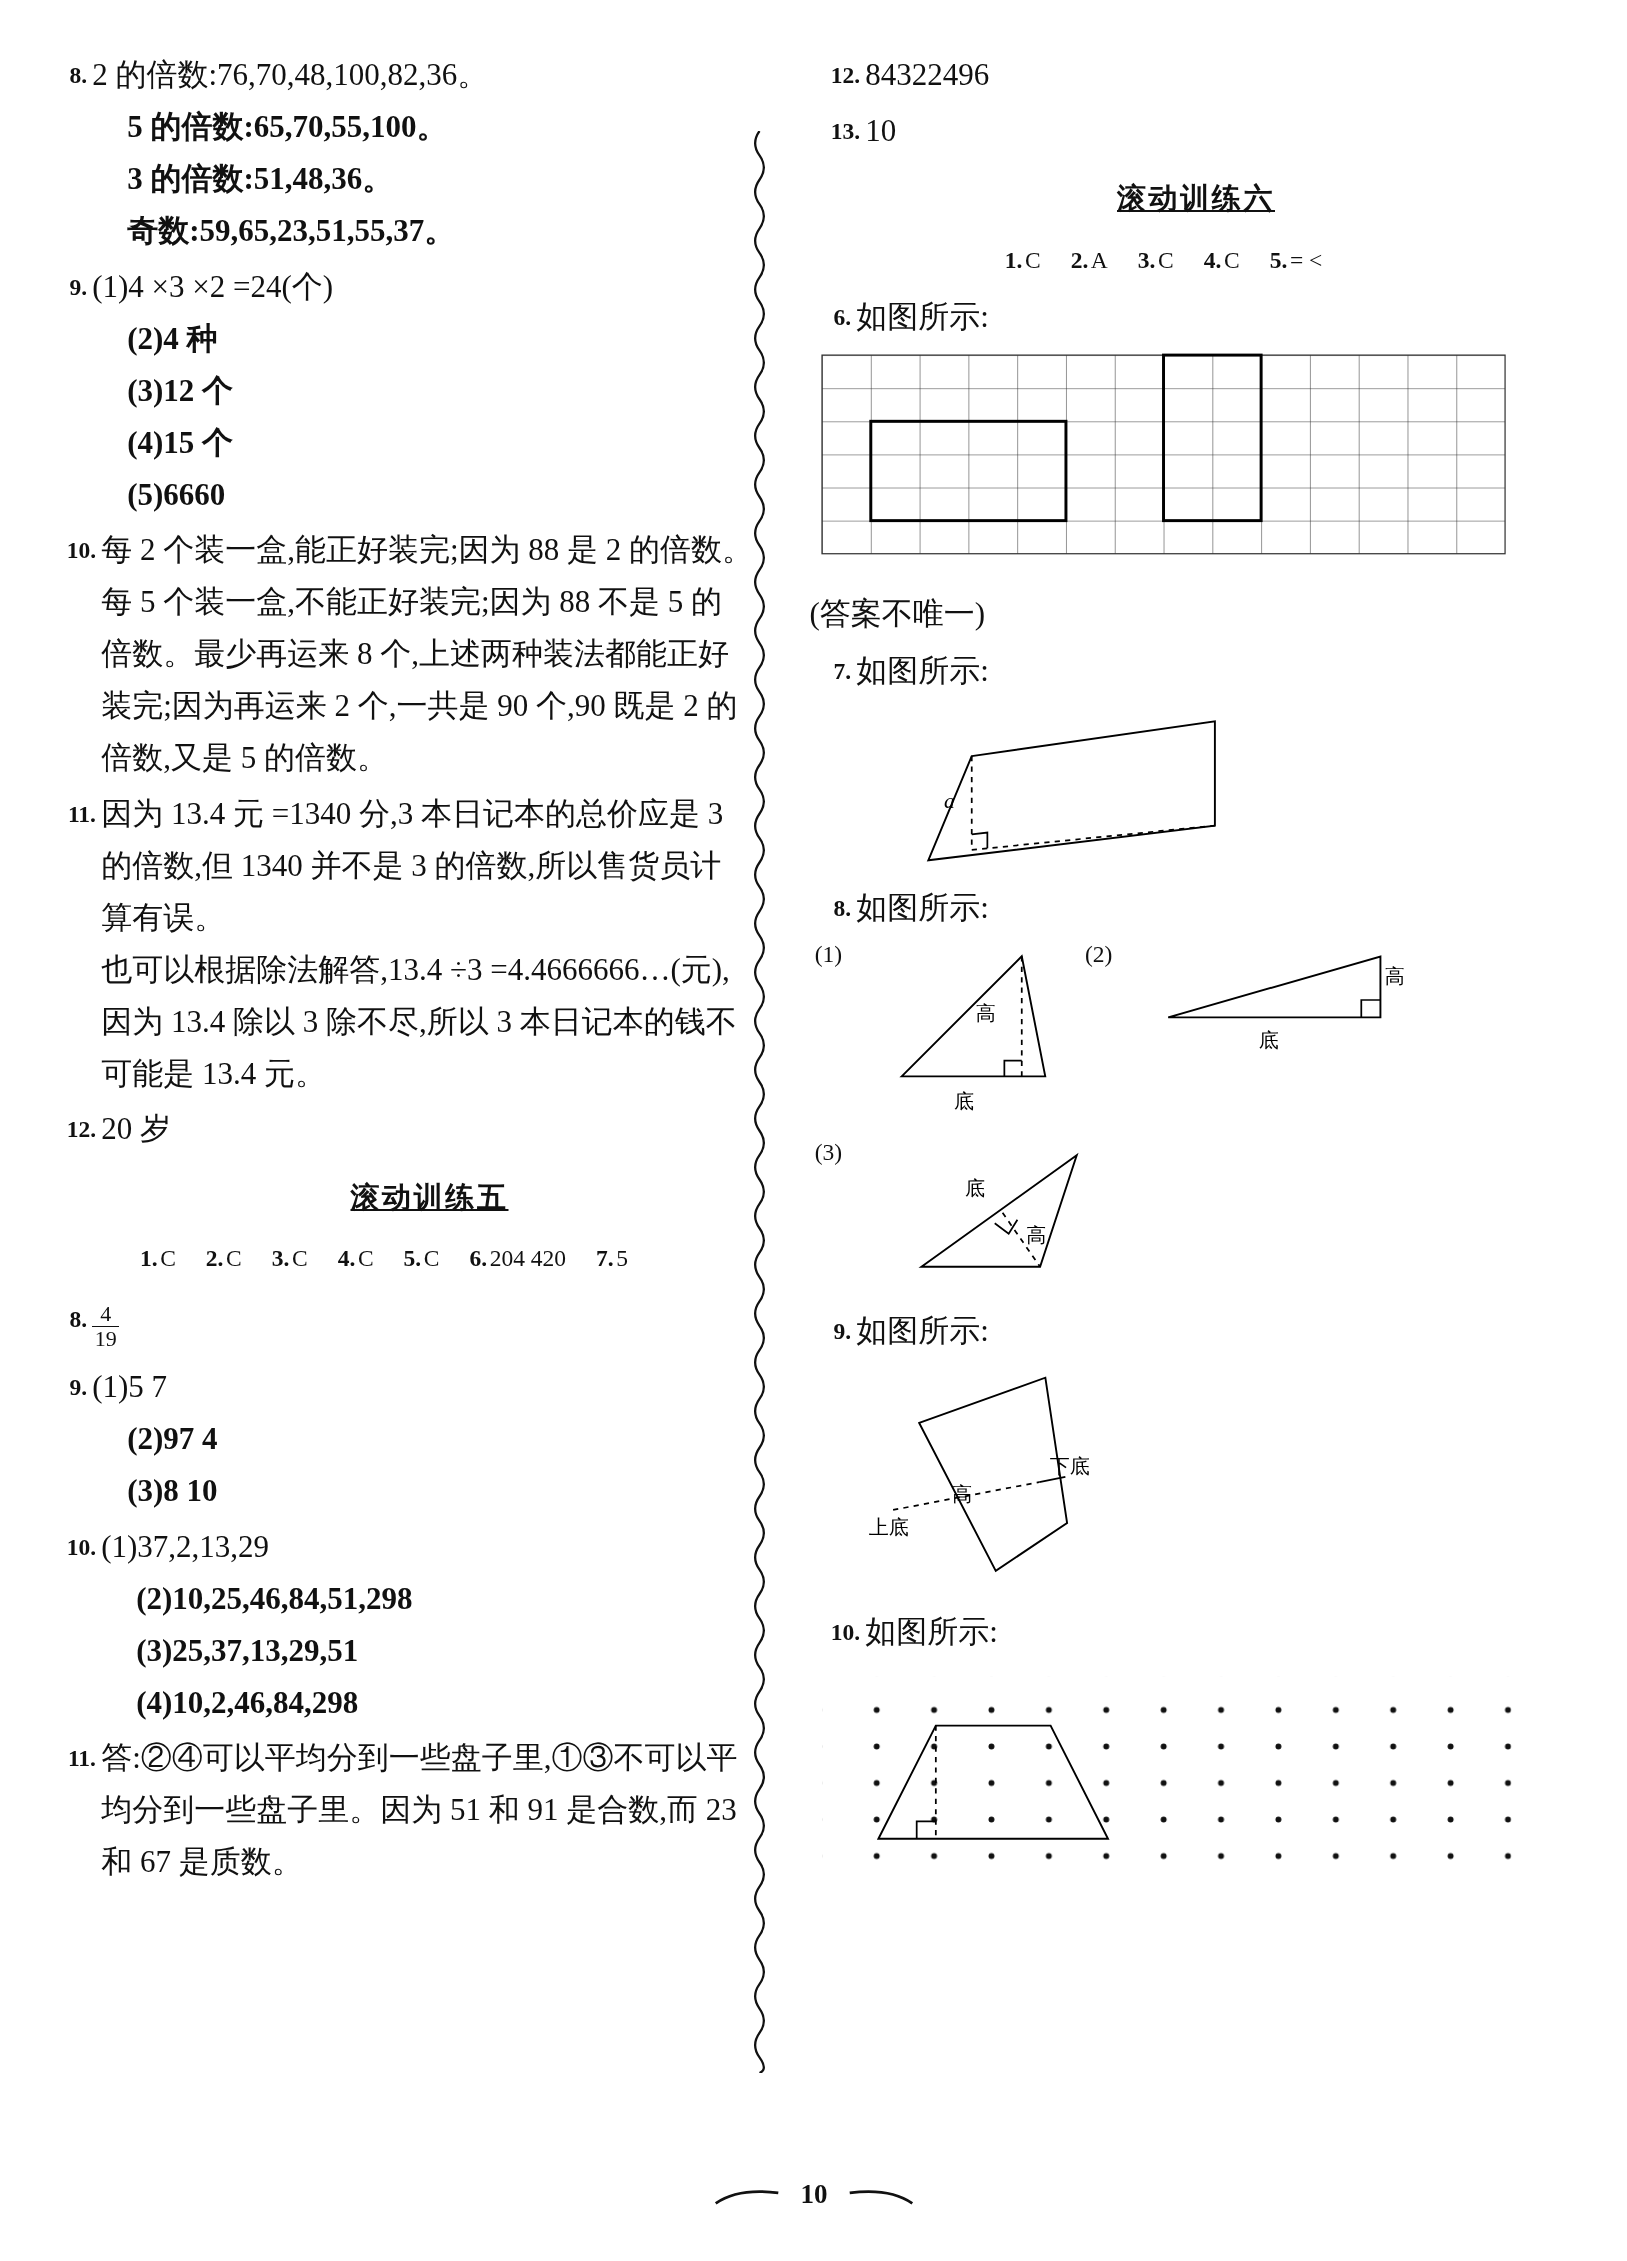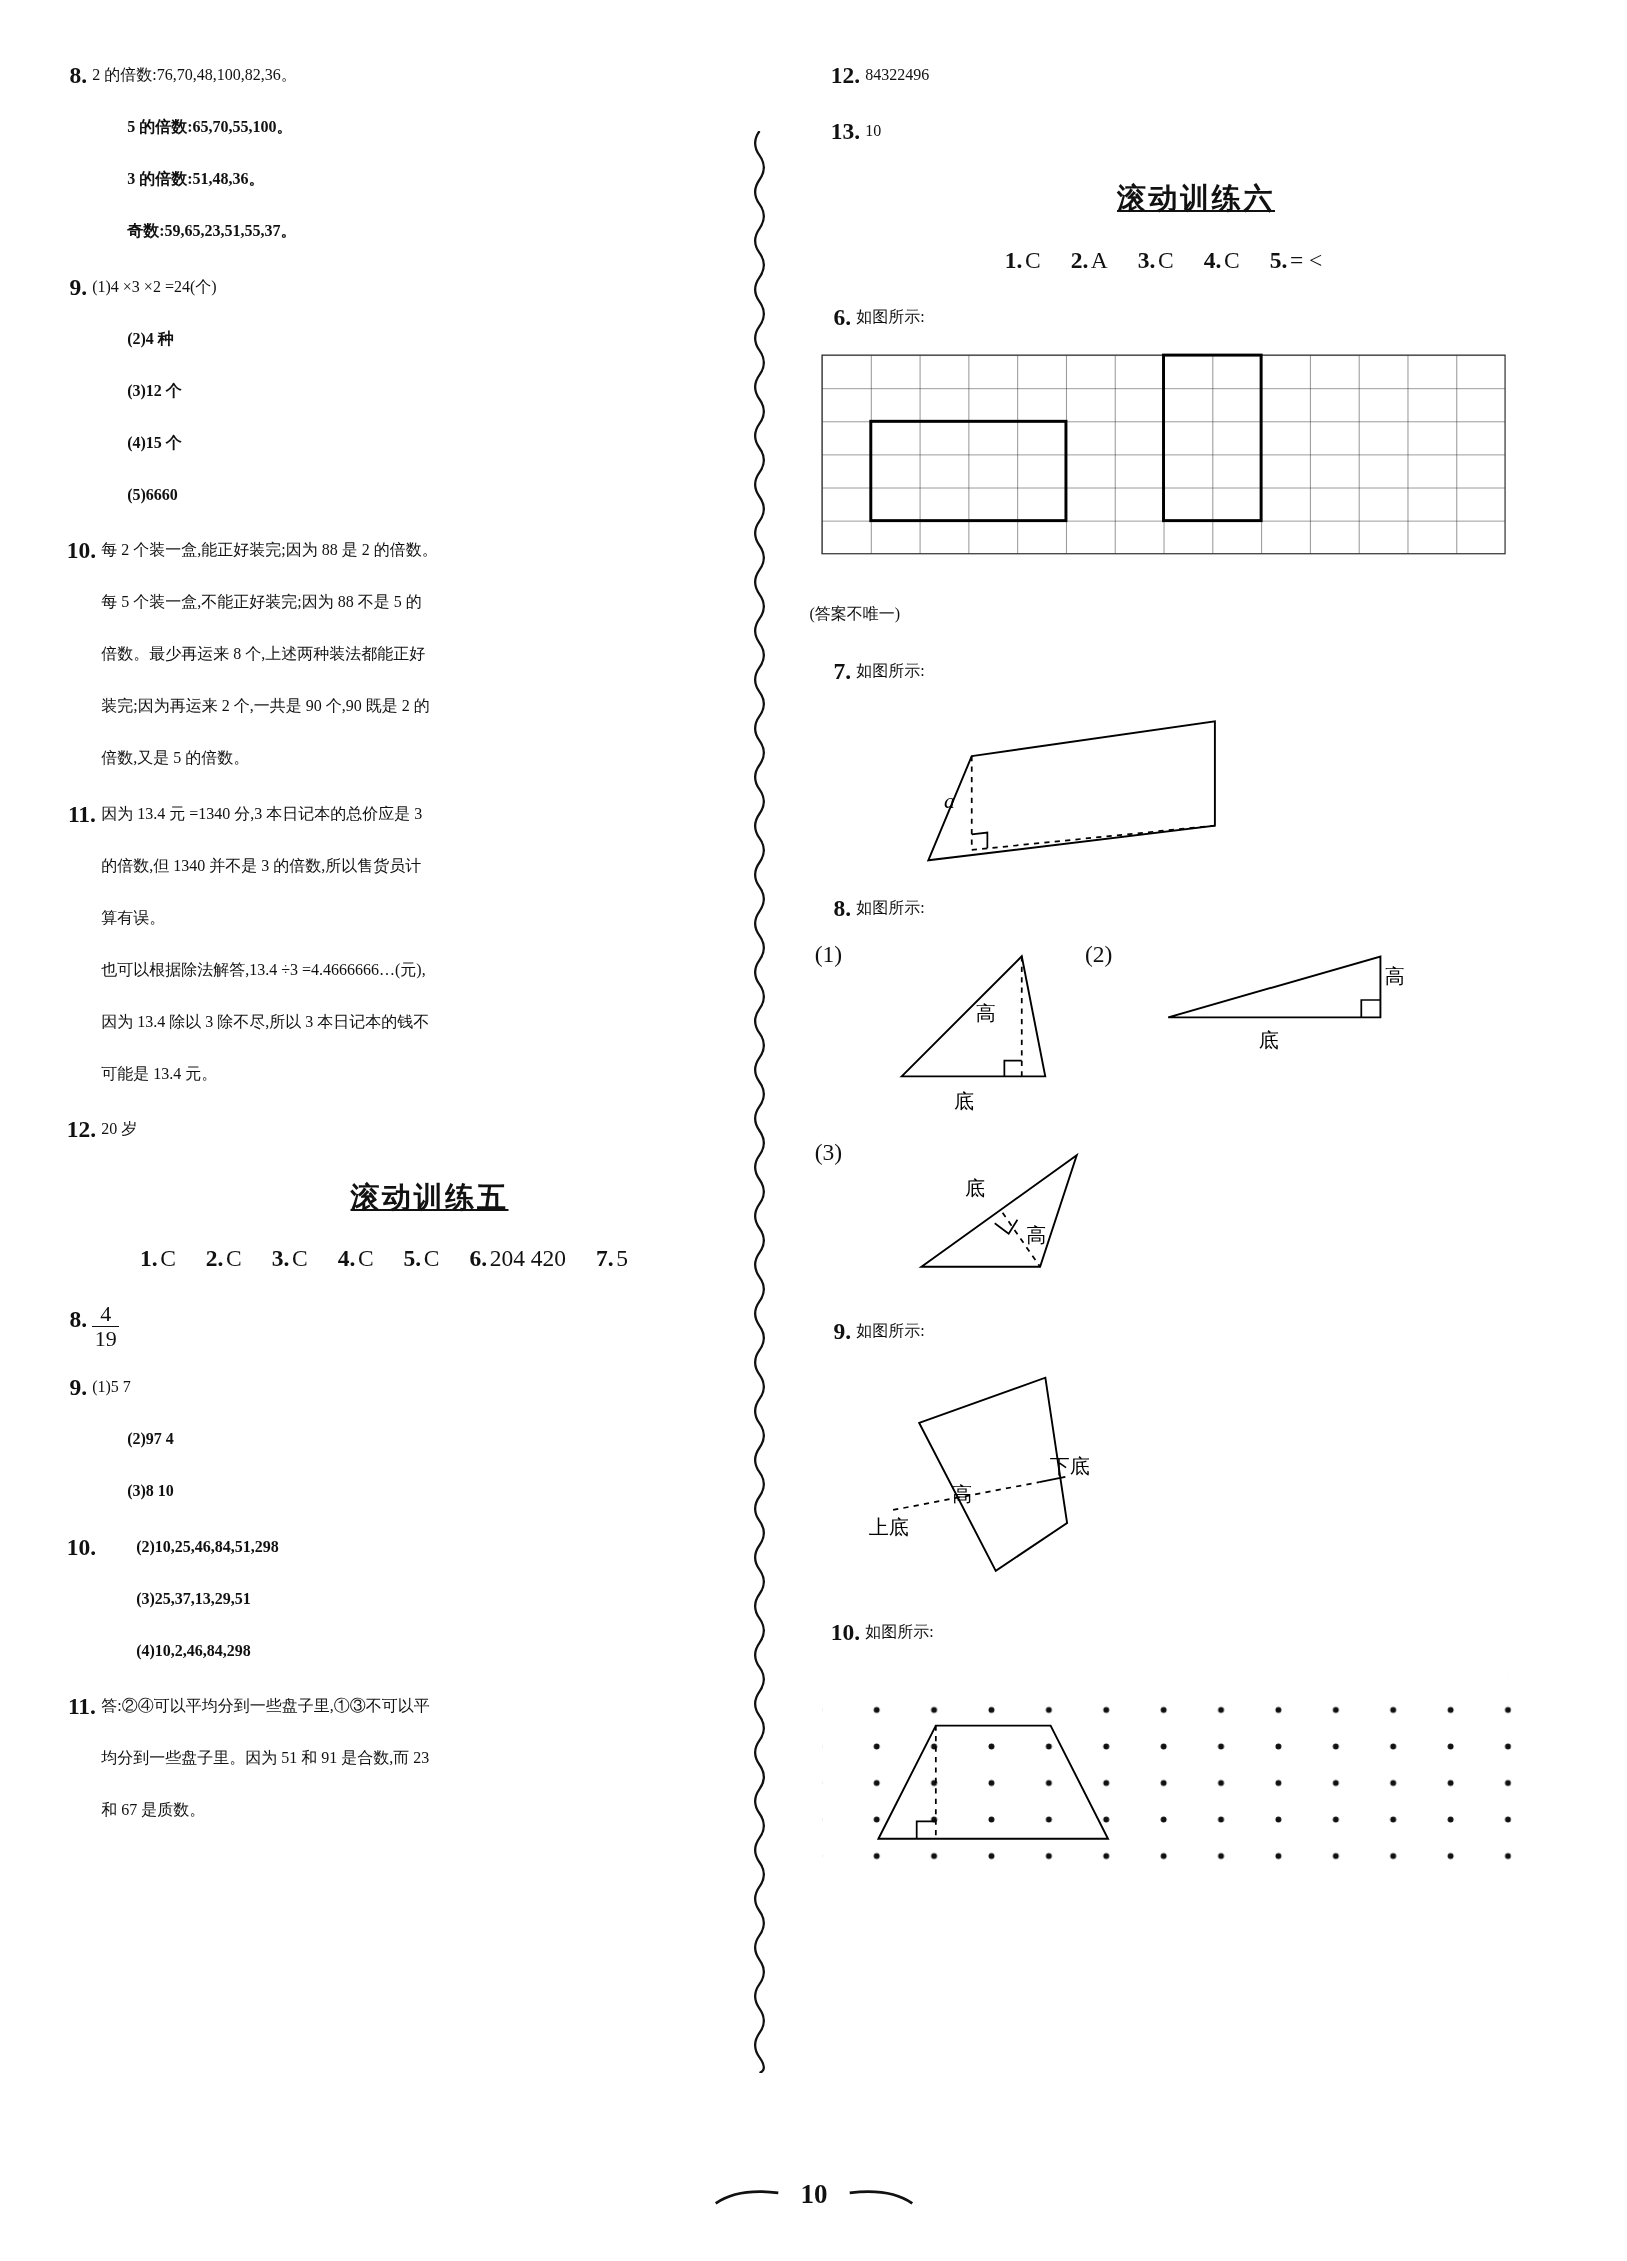--- a/index.html
+++ b/index.html
@@ -25,21 +25,21 @@
 
   
   .item{display:flex;align-items:flex-start;margin-bottom:3.5px;}
   .num{
     font-weight:bold;font-size:23.5px;line-height:52px;
     min-width:45px;text-align:right;flex:0 0 auto;
     letter-spacing:0px;
   }
   .num.wide{min-width:54px;}
   .body{font-size:23.5px;line-height:52px;flex:1 1 auto;padding-left:5.2px;}
-  .line{font-size:16px;line-height:52px;white-space:nowrap;}
+  .line{font-size:31px;line-height:52px;white-space:nowrap;}
   .indent{padding-left:35px;font-weight:bold;}
 
   
   .section-title{
     font-family:"DejaVu Sans","Liberation Sans",sans-serif;
     font-weight:bold;font-size:29px;text-align:center;
     letter-spacing:2.6px;margin:22.6px 0 15.7px 0;text-decoration:underline;
   }
   .title-left{margin-left:61px;}
   .title-right{margin-left:35px;}
@@ -184,20 +184,21 @@
       <div class="body">
         <div class="line">(1)5    7</div>
         <div class="line indent">(2)97    4</div>
         <div class="line indent">(3)8    10</div>
       </div>
     </div>
 
     <div class="item">
       <div class="num wide">10.</div>
       <div class="body">
+        <div class="line">(1)37,2,13,29</div>
         <div class="line indent">(2)10,25,46,84,51,298</div>
         <div class="line indent">(3)25,37,13,29,51</div>
         <div class="line indent">(4)10,2,46,84,298</div>
       </div>
     </div>
 
     <div class="item">
       <div class="num wide">11.</div>
       <div class="body">
         <div class="line">答:②④可以平均分到一些盘子里,①③不可以平</div>

